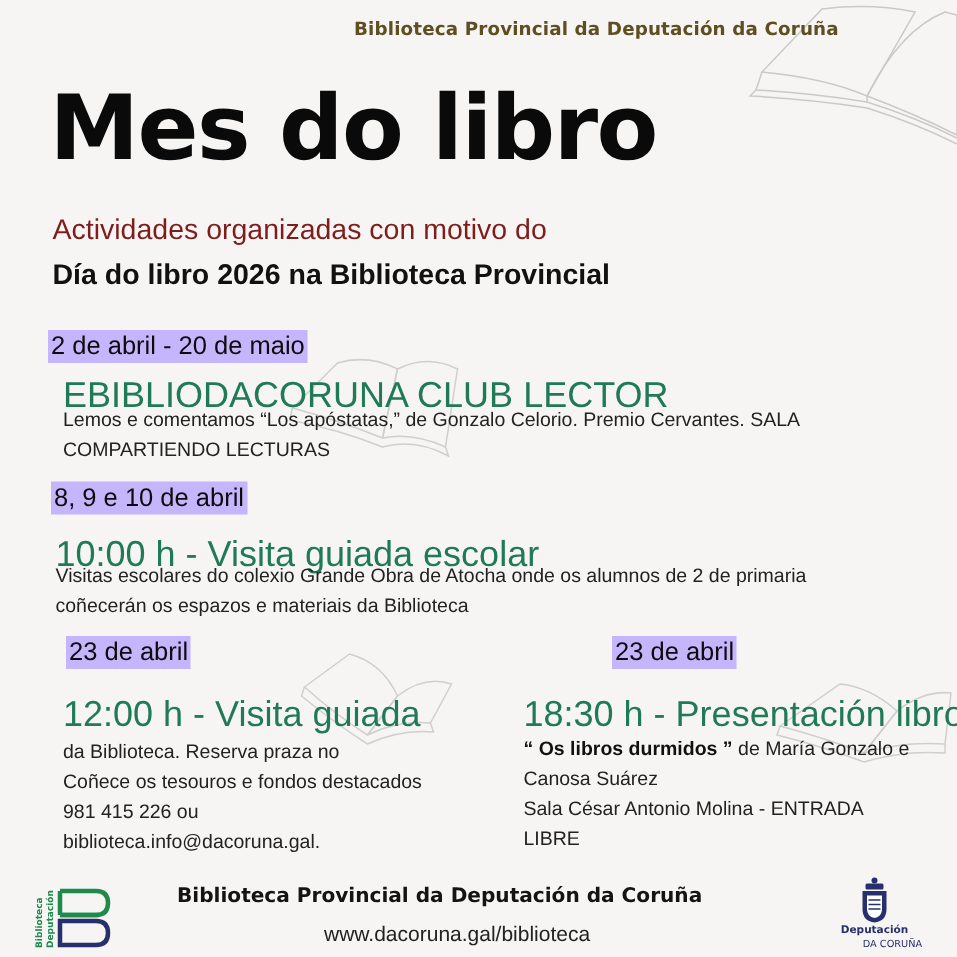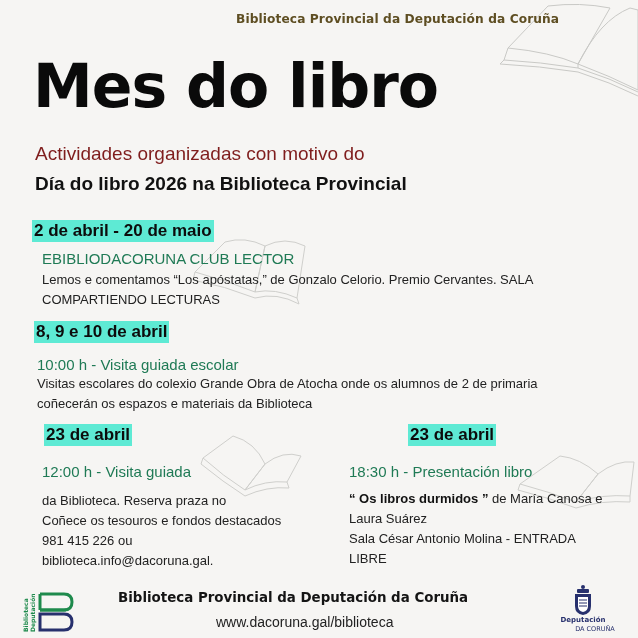--- a/index.html
+++ b/index.html
@@ -31,30 +31,30 @@
     font-family: "Liberation Sans", sans-serif;
     font-size: 19px; color: #7f1d1d; white-space: nowrap;
   }
   .subtitle2 {
     left: 35px; top: 173px;
     font-family: "Liberation Sans", sans-serif;
     font-weight: bold; font-size: 19px; color: #111; white-space: nowrap;
   }
   .date-badge {
     position: absolute;
-    background: #5eead4;
+    background: #c4b5fd;
     font-family: "Liberation Sans", sans-serif;
-    font-weight: bold; font-size: 17px;
+    font-weight: normal; font-size: 17px;
     color: #0c0c0c; line-height: 22px;
     padding: 0 2px; white-space: nowrap;
   }
   .event-title {
     position: absolute;
     font-family: "Liberation Sans", sans-serif;
-    font-size: 15px; color: #1f7a55; white-space: nowrap;
+    font-size: 24px; color: #1f7a55; white-space: nowrap;
   }
   .event-desc {
     position: absolute;
     font-family: "Liberation Sans", sans-serif;
     font-size: 13px; color: #222; line-height: 20px;
   }
   .event-desc b { font-weight: bold; color: #111; }
   .footer-org {
     left: 118px; top: 590px;
     font-family: "DejaVu Sans", sans-serif;
@@ -133,22 +133,22 @@
 <div class="event-desc" style="left:42px;top:491px;width:260px;">
   <div>da Biblioteca. Reserva praza  no</div>
   <div>Coñece os tesouros e fondos destacados</div>
   <div>981 415 226 ou</div>
   <div>biblioteca.info@dacoruna.gal.</div>
 </div>
 
 <div class="date-badge" style="left:408px;top:424px;">23 de abril</div>
 <div class="event-title" style="left:349px;top:463px;">18:30 h - Presentación libro</div>
 <div class="event-desc" style="left:349px;top:489px;width:280px;">
-  <div><b>“ Os libros durmidos ”</b><span> de María Canosa e</span></div>
-  <div>Laura Suárez</div>
+  <div><b>“ Os libros durmidos ”</b><span> de María Gonzalo e</span></div>
+  <div>Canosa Suárez</div>
   <div>Sala César Antonio Molina  -  ENTRADA</div>
   <div>LIBRE</div>
 </div>
 
 <div class="abs logo-left">
   <svg width="60" height="44" viewBox="0 0 60 44">
     <text transform="translate(10,42) rotate(-90)" font-family="DejaVu Sans, sans-serif" font-size="6" font-weight="bold" fill="#1e8a4c">Biblioteca</text>
     <text transform="translate(17,42) rotate(-90)" font-family="DejaVu Sans, sans-serif" font-size="6" font-weight="bold" fill="#1e8a4c">Deputación</text>
     <path d="M22 4 H46 Q54 4 54 12 Q54 20 46 20 H22" fill="none" stroke="#1e8a4c" stroke-width="3"></path>
     <path d="M22 4 V20" stroke="#1e8a4c" stroke-width="3"></path>

